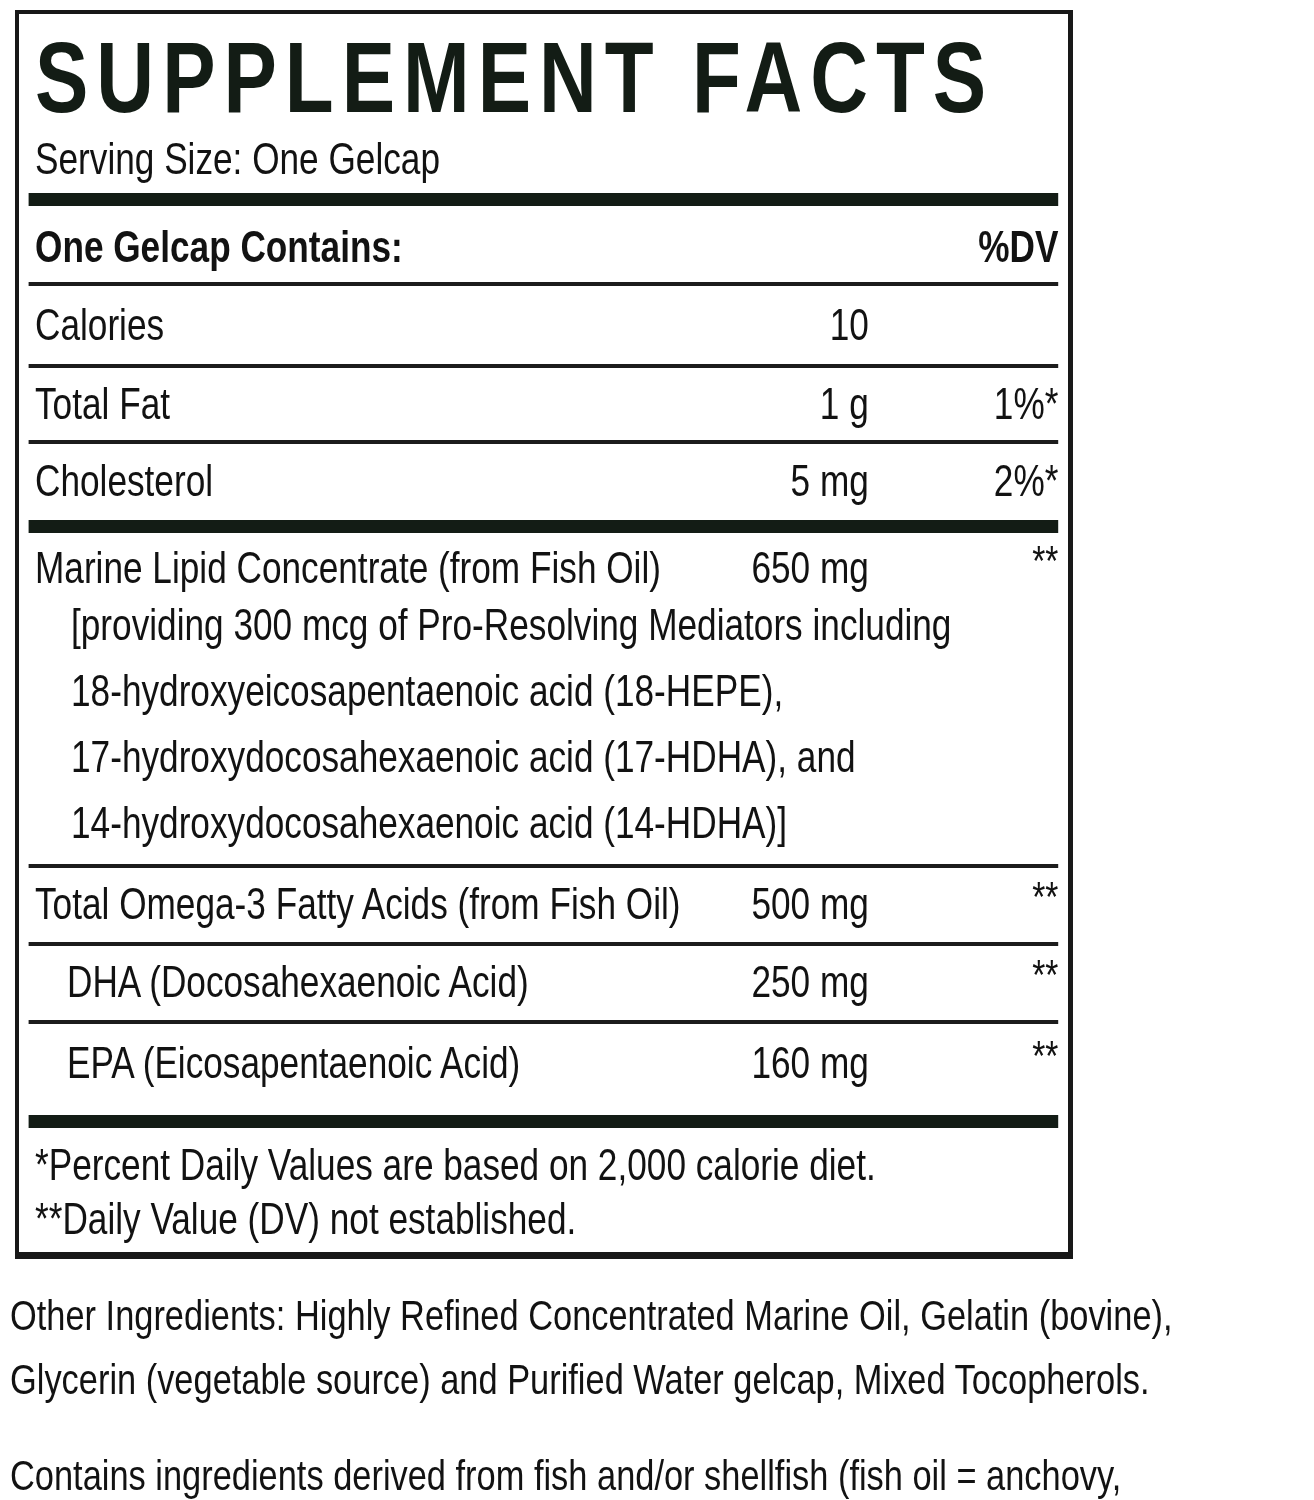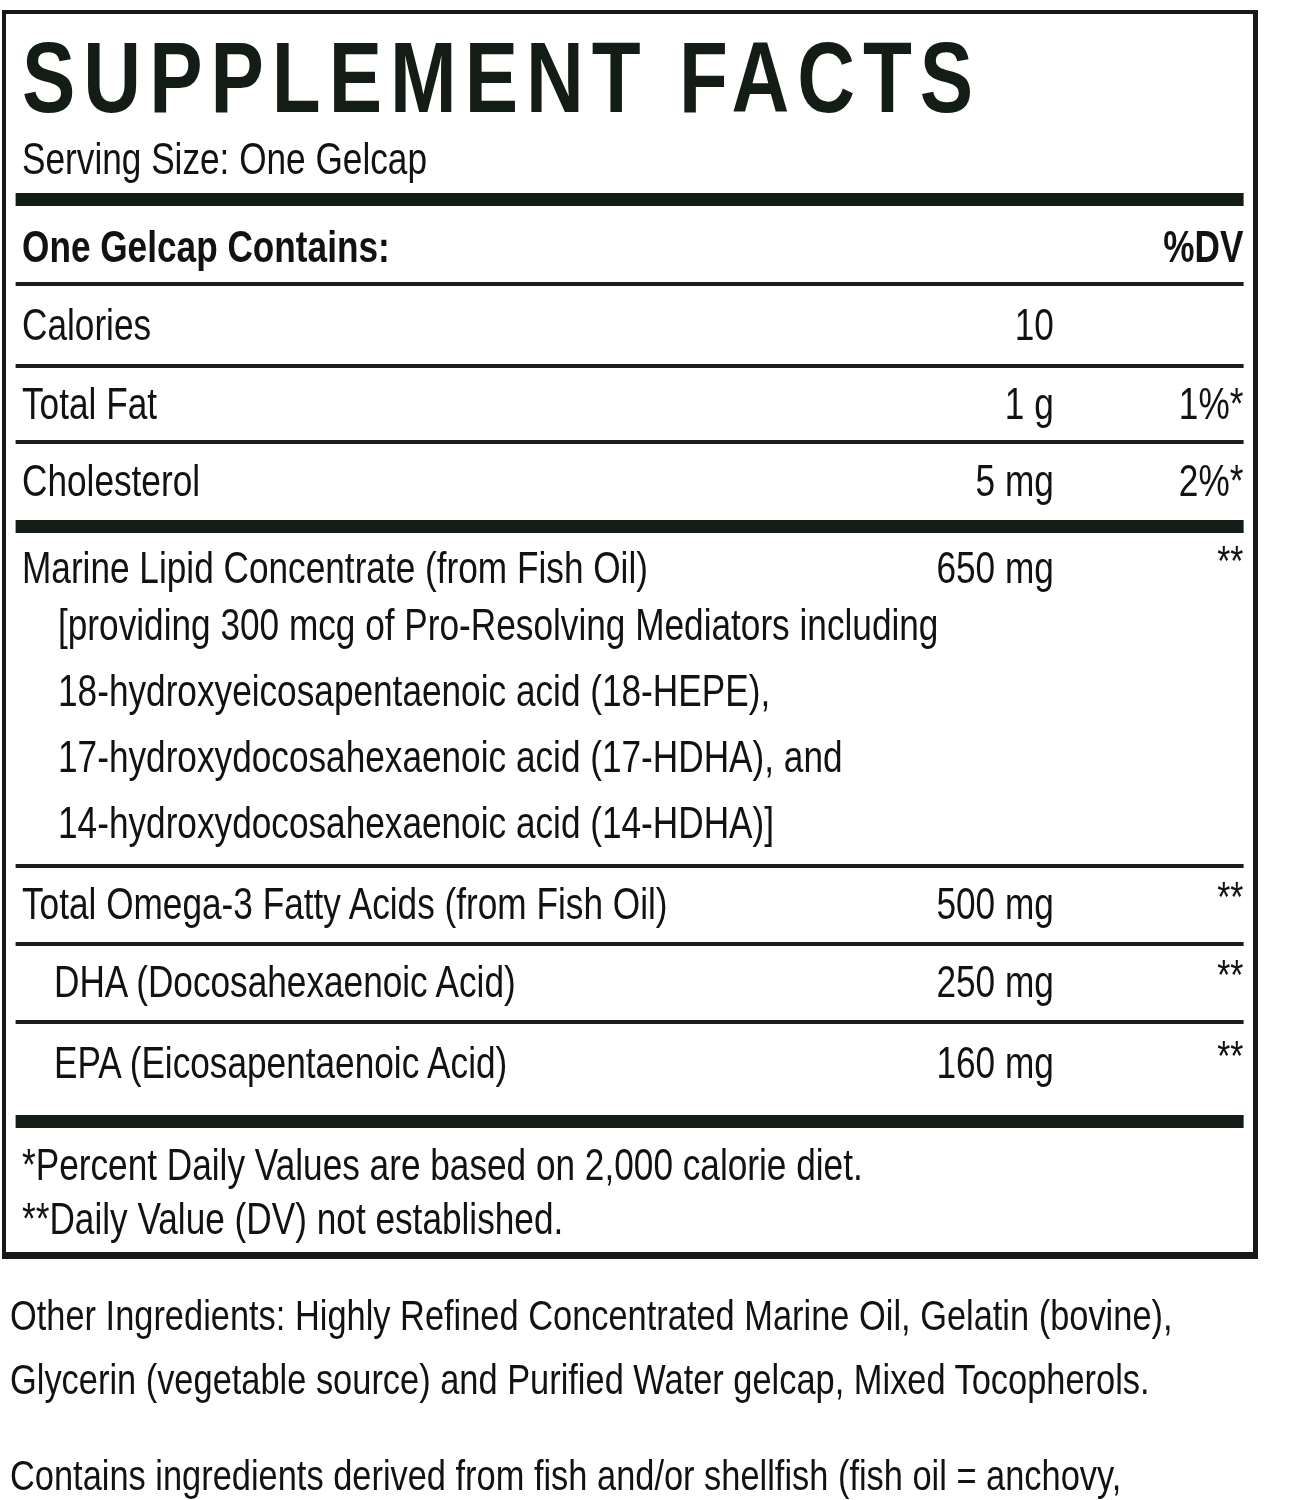--- a/index.html
+++ b/index.html
@@ -12,22 +12,22 @@
   }
 
   
   .squeeze {
     width: 125%;
     transform: scaleX(0.8);
     transform-origin: 0 0;
   }
 
   .panel {
-    margin: 10px 10px 0 2px;
-    width: 1256px;
+    margin: 10px 10px 0 15px;
+    width: 1058px;
     border: 4px solid var(--border, #181818);
     border-right-width: 5px;
     border-bottom-width: 7px;
     overflow: hidden;
     background: var(--bg, #ffffff);
   }
   .panel-inner { padding: 0 12px; }
 
   .sf-title {
     font-size: 100px;

